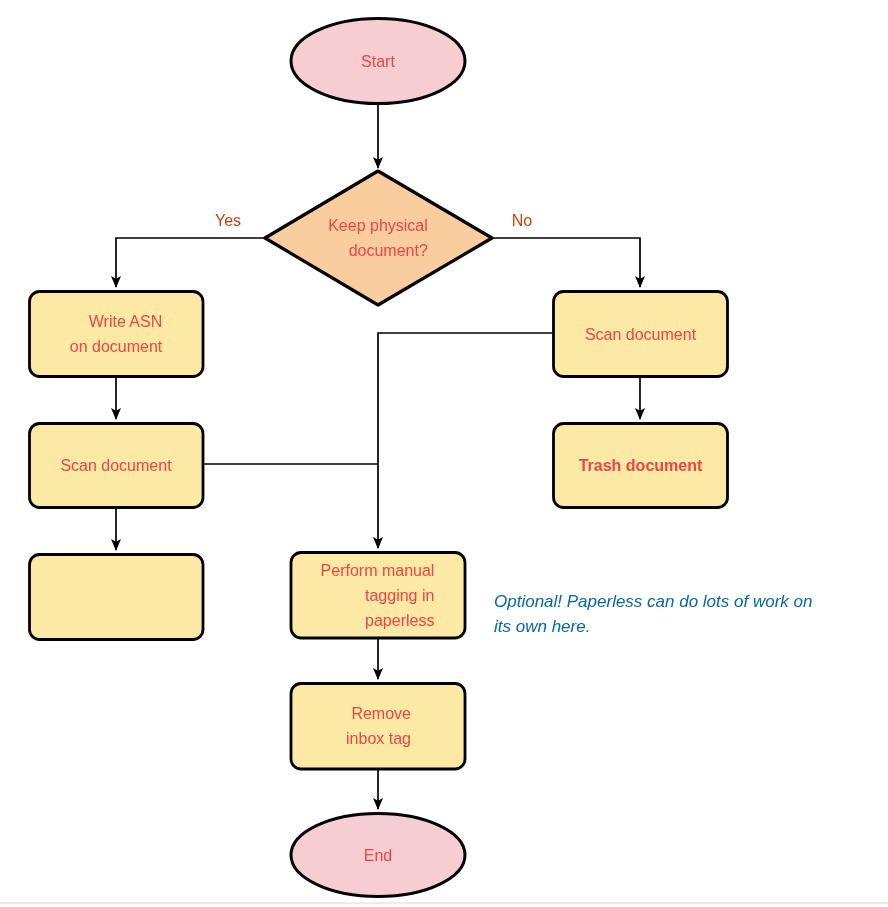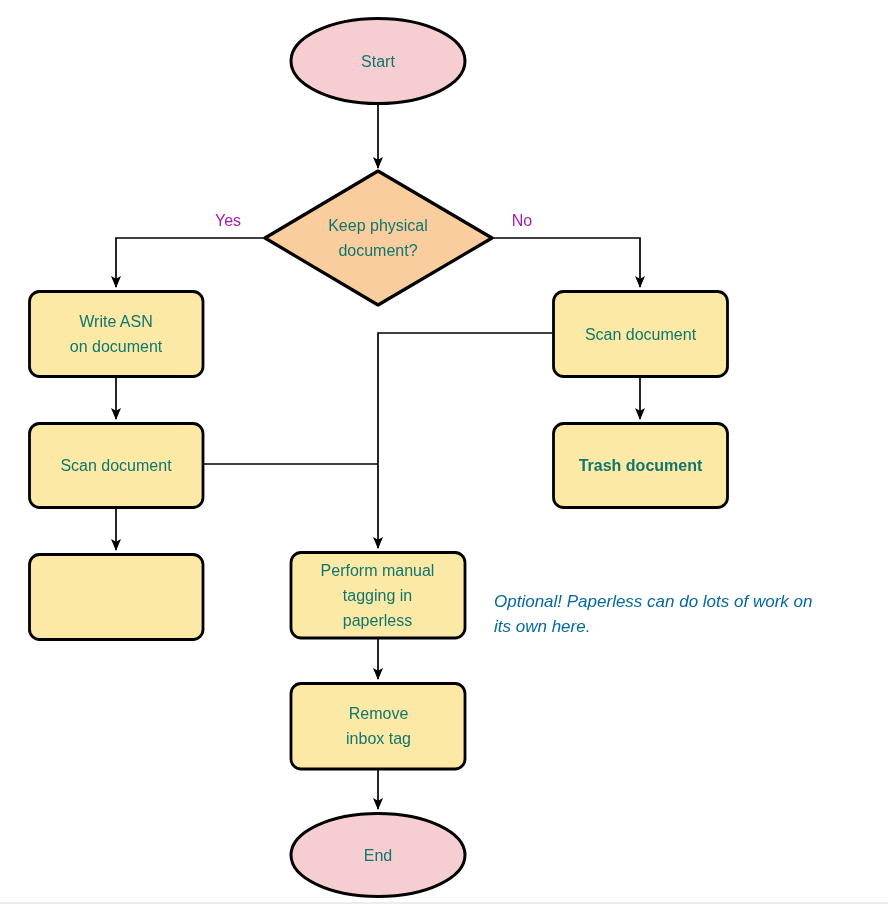--- a/index.html
+++ b/index.html
@@ -17,33 +17,33 @@
   }
   #shapes {
     position: absolute;
     left: 0; top: 0;
   }
   .node-label {
     position: absolute;
     display: flex;
     align-items: center;
     justify-content: center;
-    text-align: center;
+    text-align: right;
     white-space: pre-line;
     font-size: 16px;
     line-height: 25px;
-    color: #0f766e;
+    color: #ef4444;
     pointer-events: none;
   }
   .edge-label {
     position: absolute;
     text-align: center;
     font-size: 16px;
     line-height: 22px;
-    color: #a21caf;
+    color: #c2410c;
     pointer-events: none;
   }
   .annotation {
     position: absolute;
     left: 494px;
     top: 590px;
     width: 406px;
     font-size: 17px;
     line-height: 24.5px;
     font-style: italic;

